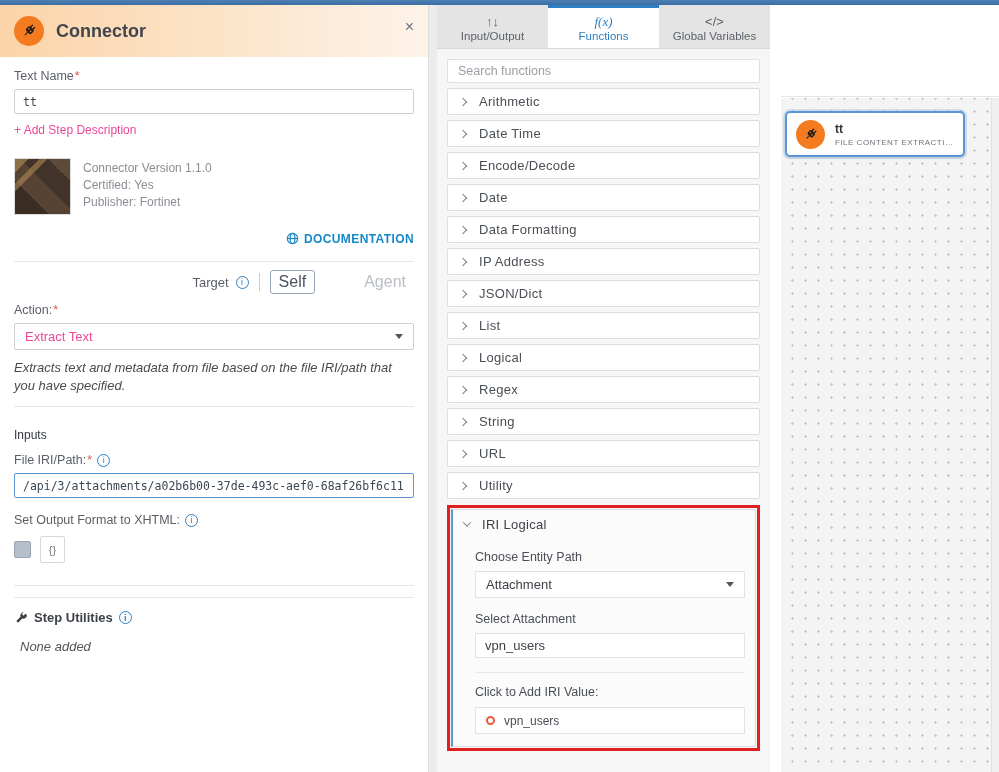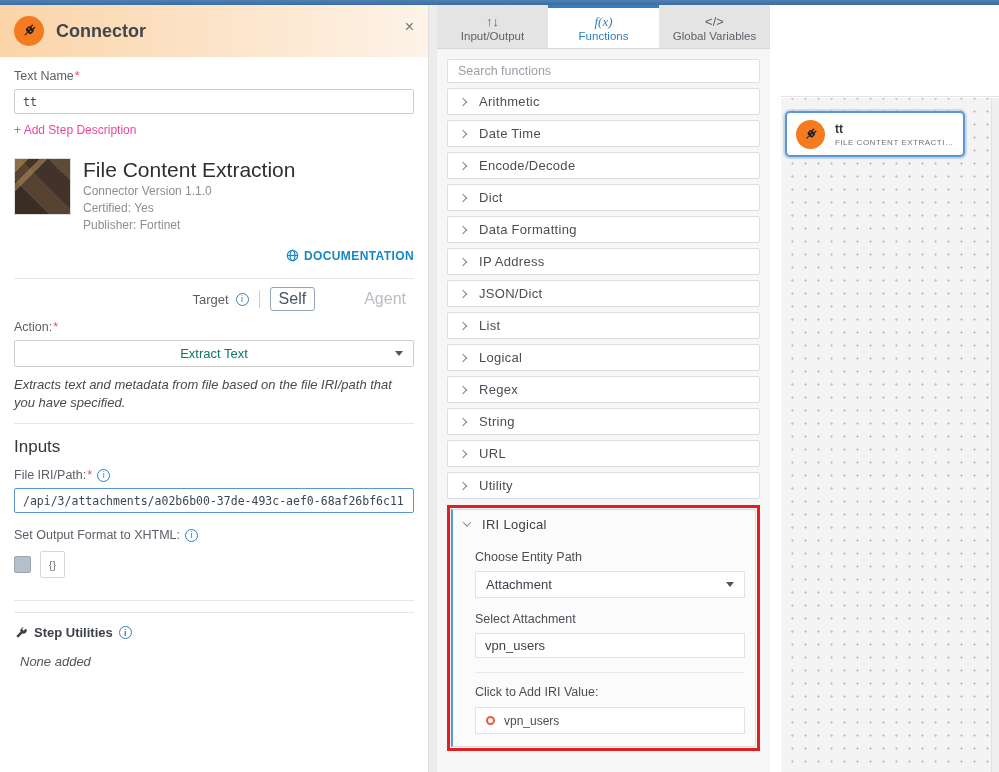--- a/index.html
+++ b/index.html
@@ -52,28 +52,28 @@
   .target-row { display:flex; justify-content:flex-end; align-items:center;
     margin-top:8px; gap:7px; font-size:13px; color:#5a5f66; }
   .v-sep { width:1px; height:18px; background:#ccc; margin:0 3px; }
   .tgt-btn { font-size:16px; padding:2px 8px; border-radius:3px; cursor:pointer; }
   .tgt-btn.sel { border:1px solid #96a5b5; color:#4a5560; background:#fff; }
   .tgt-btn.dis { color:#b9bec4;margin-left:34px; }
 
   .action-label { margin-top:9px; }
   .select-box { position:relative; width:100%; height:27px; border:1px solid #cfcfcf;
     border-radius:2px; background:#fff; display:flex; align-items:center;
-    padding:0 10px; font-size:13px; color:#0f766e; margin-top:6px; cursor:pointer;justify-content:center; }
+    padding:0 10px; font-size:13px; color:#ec4899; margin-top:6px; cursor:pointer; }
   .caret { position:absolute; right:10px; width:0; height:0;
     border-left:4px solid transparent; border-right:4px solid transparent;
     border-top:5px solid #555; }
   .action-desc { font-style:italic; font-size:13px; color:#4a4a4a; margin-top:9px;
     line-height:1.35; width:395px; }
 
-  .inputs-h { font-size:17px; color:#33373c; margin-top:13px; font-weight:400; }
+  .inputs-h { font-size:12px; color:#33373c; margin-top:21px; font-weight:400; }
   .label-row { display:flex; align-items:center; gap:5px; margin-top:11px; }
   .info-i { width:13px; height:13px; border:1px solid #2f7fbf; border-radius:50%;
     color:#2f7fbf; font-size:9px; display:inline-flex; align-items:center;
     justify-content:center; flex:0 0 13px; cursor:pointer; font-style:normal; }
   .info-i::before { content:"i"; }
   .iri-input { border:1px solid #5b97d4; color:#3b4754; }
   .xhtml-row { display:flex; align-items:center; gap:9px; margin-top:9px; }
   .gray-check { width:17px; height:17px; background:#b4bfca; border:1px solid #9aa6b2;
     border-radius:2px; cursor:pointer; }
   .brace-btn { min-width:25px; height:27px; border:1px solid #d8d8d8; border-radius:2px;
@@ -175,21 +175,20 @@
   </div>
 
   <div class="lp-body">
     <div class="fld-label"><span>Text Name</span><span class="req">*</span></div>
     <input class="text-input" value="tt" style="">
     <div><span class="blue-link">+ Add Step Description</span></div>
 
     <div class="conn-info">
       <div class="conn-thumb"></div>
       <div class="conn-meta">
-        <div class="conn-name">File Content Extraction</div>
         <div class="conn-sub">Connector Version 1.1.0</div>
         <div class="conn-sub">Certified: Yes</div>
         <div class="conn-sub">Publisher: Fortinet</div>
       </div>
     </div>
 
     <div class="doc-row">
       <span class="doc-link">
         <svg width="13" height="13" viewBox="0 0 14 14" fill="none" stroke="#1588c9" stroke-width="1.3">
           <circle cx="7" cy="7" r="5.6"></circle>
@@ -279,21 +278,21 @@
     <div class="cat-row">
         <span class="chev"></span>
         <span>Date Time</span>
       </div>
     <div class="cat-row">
         <span class="chev"></span>
         <span>Encode/Decode</span>
       </div>
     <div class="cat-row">
         <span class="chev"></span>
-        <span>Dict</span>
+        <span>Date</span>
       </div>
     <div class="cat-row">
         <span class="chev"></span>
         <span>Data Formatting</span>
       </div>
     <div class="cat-row">
         <span class="chev"></span>
         <span>IP Address</span>
       </div>
     <div class="cat-row">

